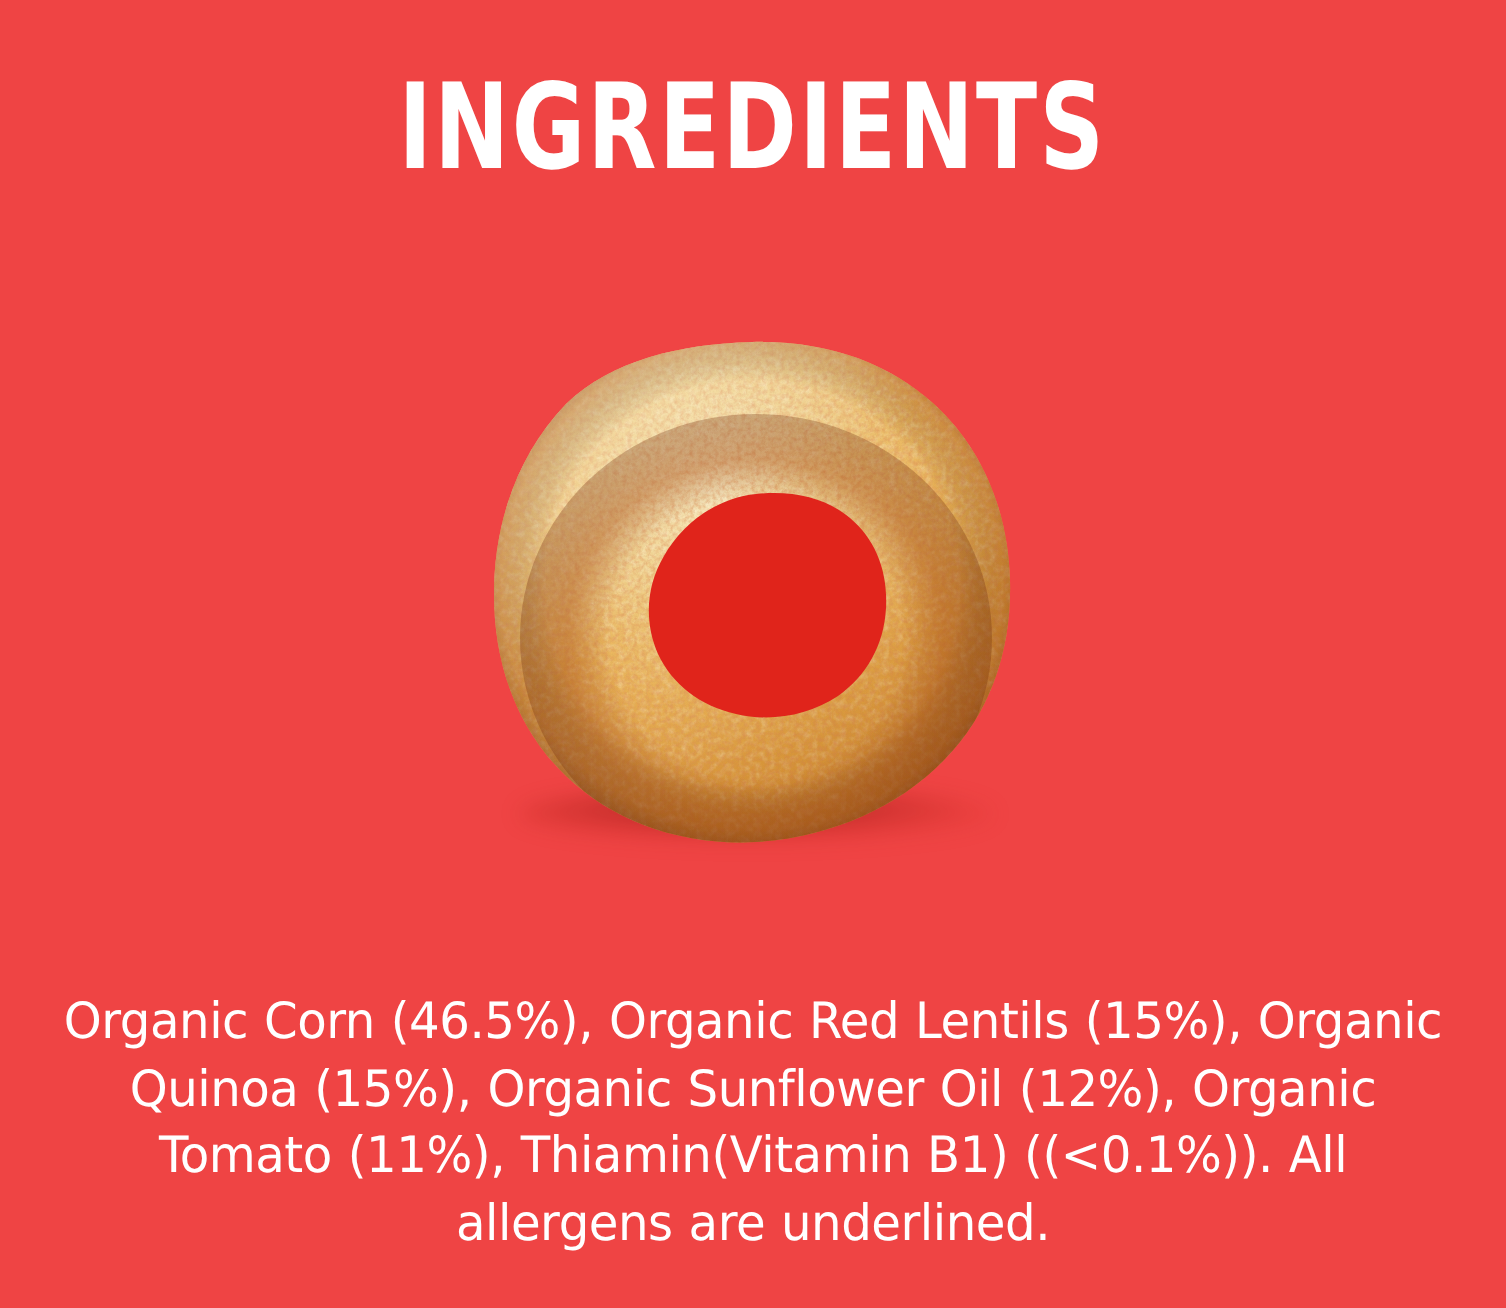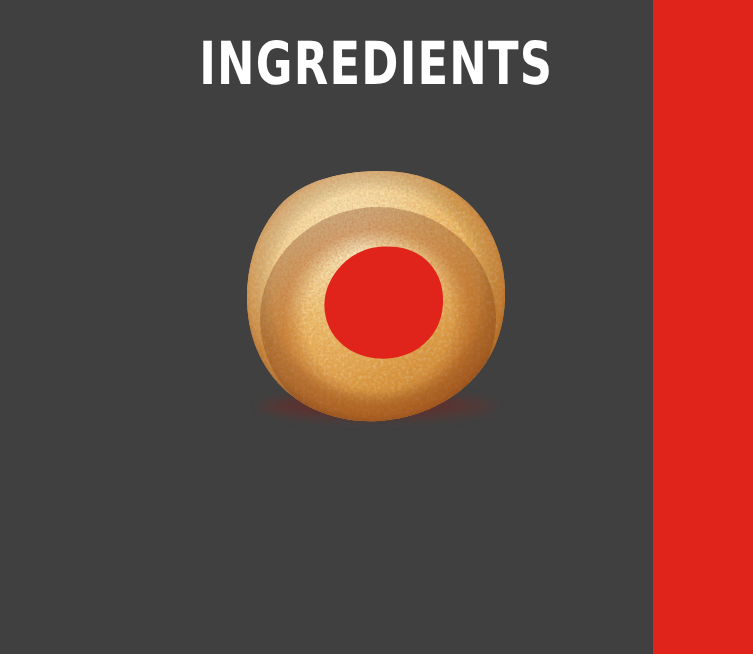--- a/index.html
+++ b/index.html
@@ -10,23 +10,23 @@
   body {
     width: 753px;
     height: 654px;
     overflow: hidden;
     font-family: "Liberation Sans", sans-serif;
     background: #e0241b;
   }
 
   #panel {
     position: relative;
-    width: 653px;
+    width: 753px;
     height: 654px;
-    background: #404040;
+    background: #ef4444;
     overflow: hidden;
   }
 
   
   #title-wrap {
     position: absolute;
     left: 0;
     top: 34px;
     width: 753px;
     text-align: center;
@@ -200,14 +200,17 @@
                  C193 101 199 117 198 135
                  C197 154 188 169 174 179
                  C159 189 140 192 123 188
                  C105 184 91 173 84 158
                  C77 142 78 124 87 109
                  C96 93 113 80 133 78 Z" fill="#e0241b"></path>
       </svg>
     </div>
   </div>
 
+  <div id="ingredients-block">
+    <p id="ingredients-text">Organic Corn (46.5%), Organic Red Lentils (15%), Organic Quinoa (15%), Organic Sunflower Oil (12%), Organic Tomato (11%), Thiamin(Vitamin B1) ((&lt;0.1%)). All allergens are underlined.</p>
+  </div>
 
 </div>
 
 </body></html>

